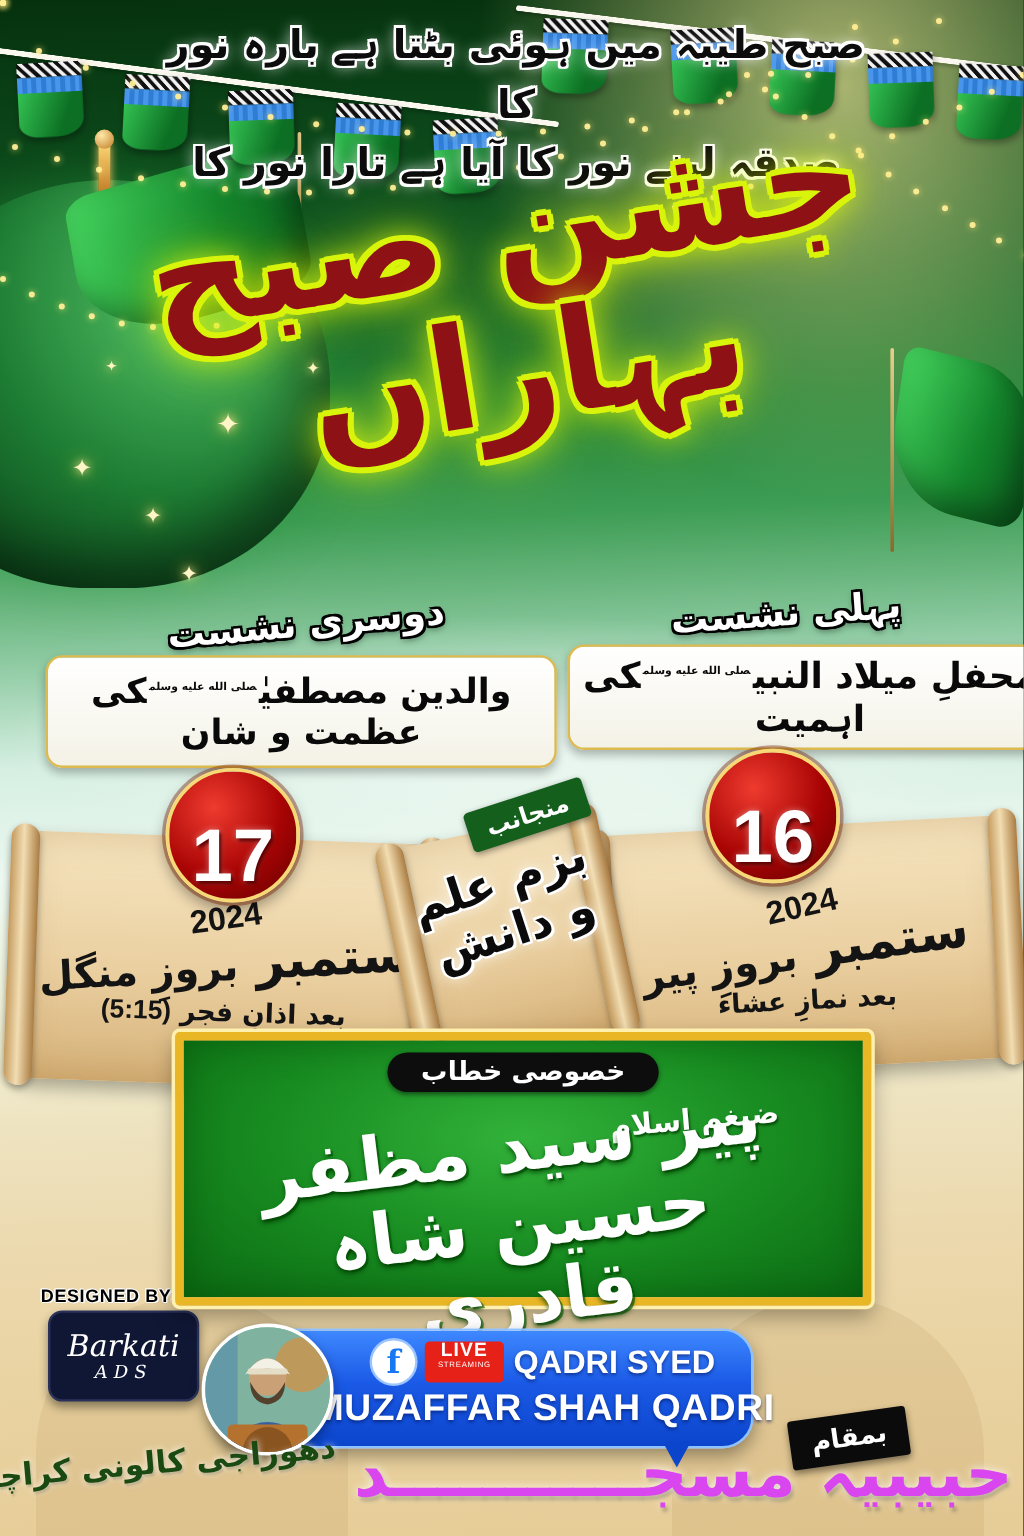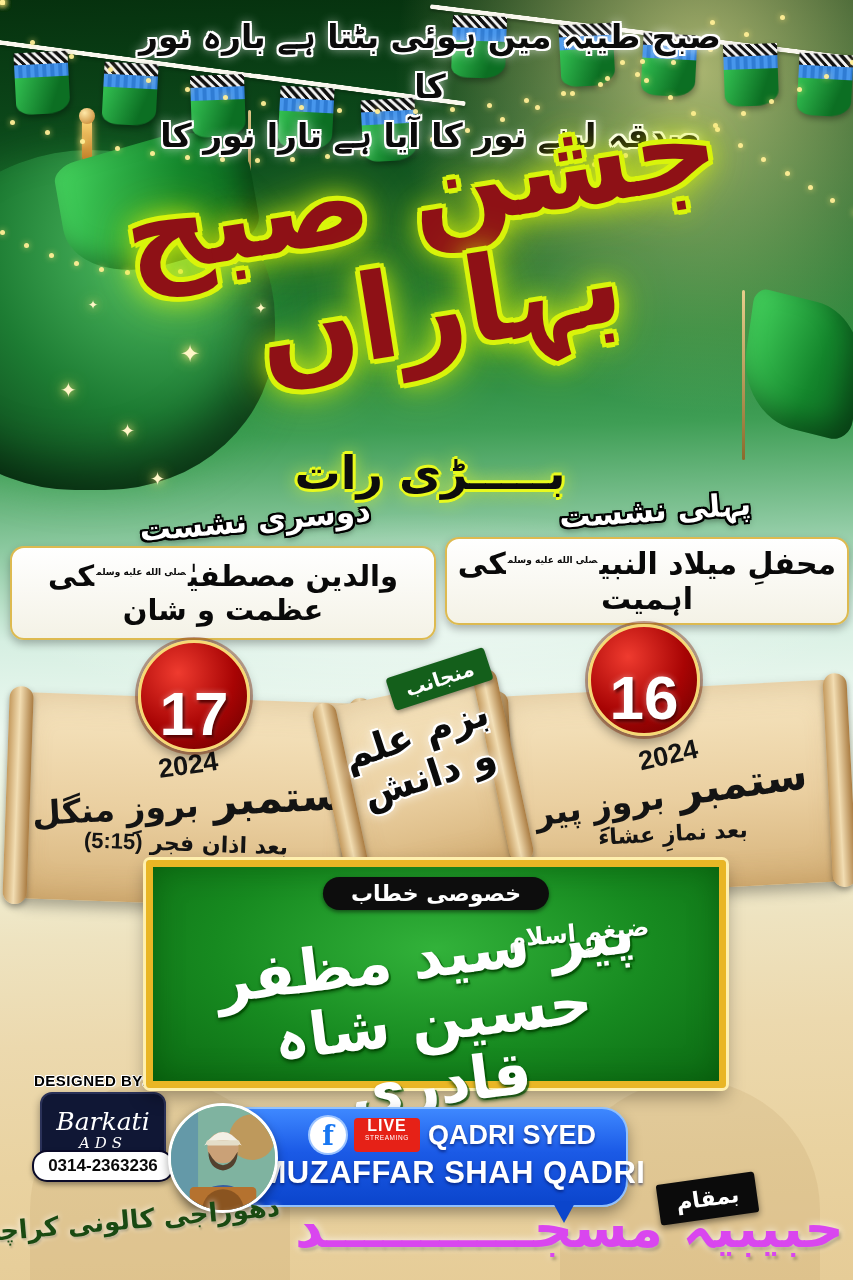--- a/index.html
+++ b/index.html
@@ -62,21 +62,21 @@
     color:#0d0d0d;
     text-shadow:3px 0 0 #e8fa1e,-3px 0 0 #e8fa1e,0 3px 0 #e8fa1e,0 -3px 0 #e8fa1e,
       2px 2px 0 #e8fa1e,-2px -2px 0 #e8fa1e,0 0 18px #e8fa1e;}
 
   
   .session-head{font-size:31px;font-weight:bold;color:#fff;text-align:center;
     text-shadow:2px 0 0 #000,-2px 0 0 #000,0 2px 0 #000,0 -2px 0 #000,
       2px 2px 0 #000,-2px 2px 0 #000,2px -2px 0 #000,-2px -2px 0 #000,0 3px 6px rgba(0,0,0,.5);}
   .session-box{background:linear-gradient(180deg,#ffffff,#f4f2e6);border:2px solid #ddba50;
     border-radius:14px;box-shadow:0 4px 8px rgba(0,0,0,.28);display:flex;align-items:center;
-    justify-content:center;text-align:center;font-weight:bold;color:#090909;}
+    justify-content:center;text-align:center;font-weight:bold;color:#090909;margin-left:28px;}
   .durood{font-size:9px;vertical-align:super;margin:0 2px;}
 
   
   .scroll{background:linear-gradient(180deg,#f6e5c0 0%,#eacfa0 55%,#d6b279 100%);
     border-radius:16px;box-shadow:0 7px 14px rgba(0,0,0,.3),inset 0 0 34px rgba(150,100,40,.3);}
   .scroll::before,.scroll::after{content:"";position:absolute;top:-6px;bottom:-6px;width:24px;
     background:linear-gradient(90deg,#c49a5e,#f2ddb2 45%,#aa7c42);border-radius:12px;
     box-shadow:0 3px 6px rgba(0,0,0,.35);}
   .scroll::before{left:-9px;}
   .scroll::after{right:-9px;}
@@ -243,21 +243,20 @@
       <div class="abs sparkle" style="left: 150px; top: 468px; font-size: 18px;">✦</div>
       <div class="abs sparkle" style="left: 88px; top: 298px; font-size: 12px;">✦</div>
     </div>
 
   <div class="abs couplet u">
     <div>صبح طیبہ میں ہوئی بٹتا ہے بارہ نور کا</div>
     <div>صدقہ لینے نور کا آیا ہے تارا نور کا</div>
   </div>
 
   <div class="abs main-title u">جشن صبح بہاراں</div>
-  <div class="abs big-night u">بـــــڑی رات</div>
 
   <div class="abs session-head u" style="left:480px;top:492px;width:350px;transform:rotate(-4deg);">پہلی نشست</div>
   <div class="abs session-box u" style="left:445px;top:537px;width:400px;height:84px;font-size:30px;">
     <span>
       <span>محفلِ میلاد النبی</span><span class="durood">صلى الله عليه وسلم</span><span>کی اہمیت</span>
     </span>
   </div>
 
   <div class="abs session-head u" style="left:90px;top:502px;width:330px;transform:rotate(-5deg);">دوسری نشست</div>
   <div class="abs session-box u" style="left:10px;top:546px;width:422px;height:90px;font-size:29px;">
@@ -308,21 +307,20 @@
     <div class="abs speech-tag u">خصوصی خطاب</div>
     <div class="abs speech-prefix u">ضیغمِ اسلام</div>
     <div class="abs speaker-name u">پیر سید مظفر حسین شاہ قادری</div>
   </div>
 
   <div class="abs designed-label lat">DESIGNED BY:</div>
   <div class="abs designer-box">
     <div class="designer-name">Barkati</div>
     <div class="designer-sub">ADS</div>
   </div>
-  <div class="abs phone-pill lat">0314-2363236</div>
 
   <div class="abs live-bar lat">
     <div class="live-content">
       <div class="live-row1">
         <div class="fb-circle">
           <span class="fb-f">f</span>
         </div>
         <div class="live-badge">
           <span class="live-word">LIVE</span>
           <span class="streaming-word">STREAMING</span>

